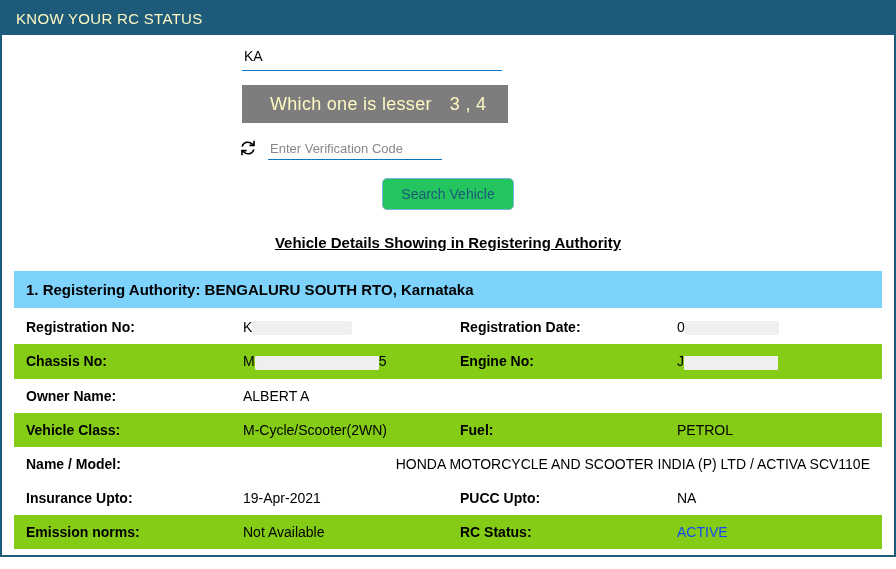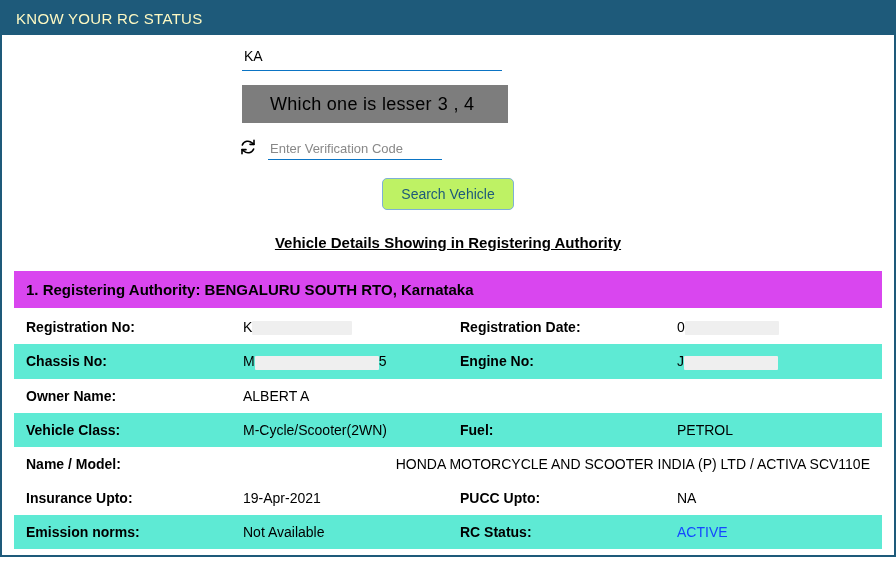--- a/index.html
+++ b/index.html
@@ -36,79 +36,79 @@
   outline: none;
   height: 24px;
   margin-left: 4px;
   font-family: Arial, sans-serif;
 }
 
 .captcha-box {
   width: 266px;
   height: 38px;
   background: #7d7d7d;
-  color: #000000;
+  color: #fef9c3;
   font-size: 18px;
   display: flex;
   align-items: center;
   padding-left: 28px;
   letter-spacing: 0.3px;
   margin: 14px 0 16px 4px;
 }
-.captcha-nums { margin-left: 6px; }
-
-.verify-row { display: flex; align-items: flex-start; gap: 12px; }
+.captcha-nums { margin-left: 18px; }
+
+.verify-row { display: flex; align-items: center; gap: 12px; }
 .refresh-icon { font-size: 14px; cursor: pointer; margin-left: 2px; }
 .ver-input {
   border: none;
   border-bottom: 1px solid #0b74c4;
   font-size: 13px;
   padding: 2px 2px 3px;
   outline: none;
   width: 174px;
   font-family: Arial, sans-serif;
   color: #666;
 }
 .ver-input::placeholder { color: #888; font-style: normal; }
 
 .search-btn {
   display: block;
   margin: 18px auto 4px;
-  background: #bef264;
+  background: #22c55e;
   border: 1px solid #7db0d6;
   color: #1e5a7a;
   font-size: 14px;
   padding: 7px 18px;
   border-radius: 5px;
   cursor: pointer;
 }
 
 .section-title {
   text-align: center;
   font-weight: 700;
   text-decoration: underline;
   font-size: 15px;
   margin: 24px 0 20px;
 }
 
 .auth-row {
-  background: #d946ef;
+  background: #7dd3fc;
   padding: 10px 12px;
   font-size: 15px;
   font-weight: 700;
   margin: 0 -6px 2px -6px;
 }
 
 .detail-table {
   width: calc(100% + 12px);
   margin: 0 -6px;
   border-collapse: collapse;
 }
 .detail-table tr { }
-.detail-table tr.alt { background: #5eead4; }
+.detail-table tr.alt { background: #84cc16; }
 .detail-table td {
   padding: 9px 12px;
   vertical-align: middle;
   font-size: 14px;
 }
 td.lbl { font-weight: 700; width: 25%; }
 td.val { width: 25%; }
 td.val.wide { width: 75%; text-align: right; }
 .masked {
   display: inline-block;

